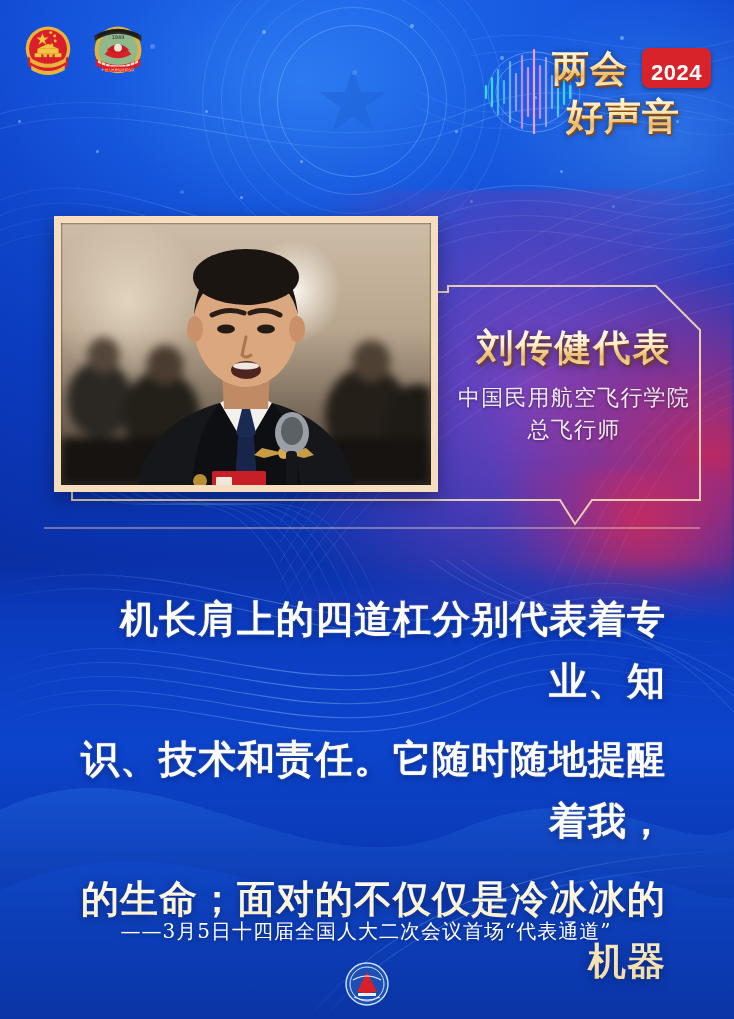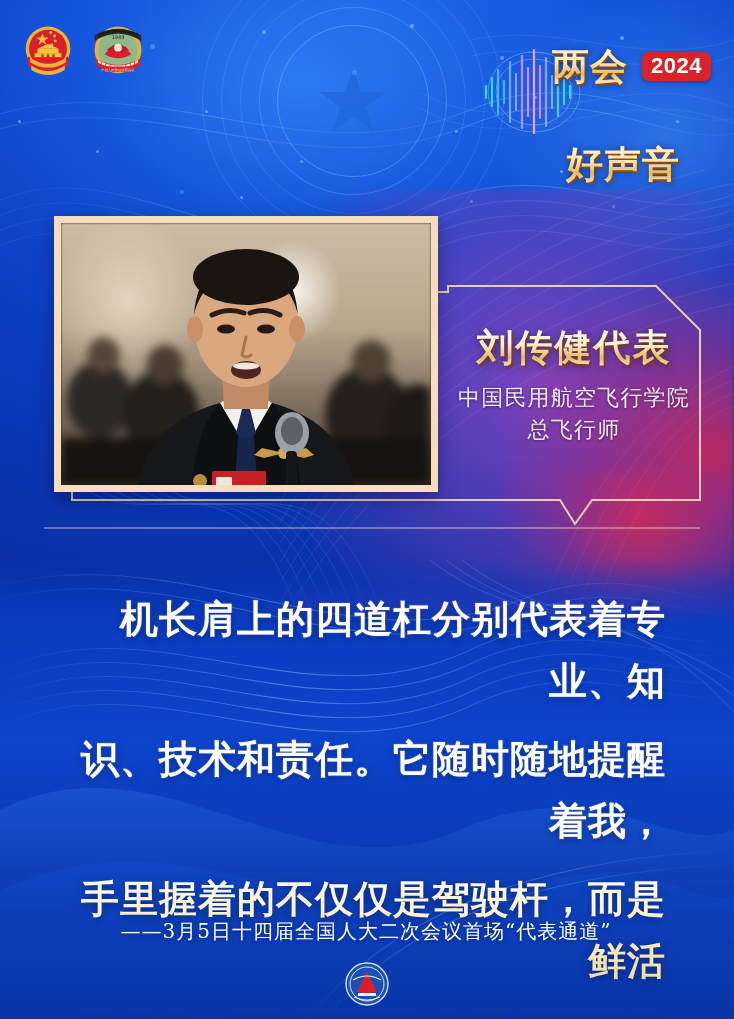--- a/index.html
+++ b/index.html
@@ -77,25 +77,25 @@
   .lh-row1{position:absolute;left:0;top:6px;display:flex;align-items:center;gap:14px;}
   .cn-big{
     font-size:37px;line-height:1;font-weight:bold;letter-spacing:1px;
     background:linear-gradient(180deg,#fff6e0 0%,#ffe6ae 42%,#e9b863 70%,#fff0cf 100%);
     -webkit-background-clip:text;background-clip:text;color:transparent;
     text-shadow:0 2px 0 rgba(120,60,10,.0);
     filter:drop-shadow(1px 2px 0 #8c4a12) drop-shadow(0 0 3px rgba(0,0,0,.35));
     font-family:"DejaVu Sans","Liberation Sans",sans-serif;
   }
   .year-box{
-    background:#d8232a;border-radius:7px;padding:3px 9px 4px;
+    background:#d8232a;border-radius:7px;padding:14px 9px 4px;
     color:#fff;font-size:22px;font-weight:bold;line-height:1;
     box-shadow:0 2px 4px rgba(0,0,0,.35);letter-spacing:.5px;
   }
-  .lh-row2{position:absolute;left:14px;top:56px;margin-top:48px;}
+  .lh-row2{position:absolute;left:14px;top:56px;}
 
   
   .bubble-svg{position:absolute;left:0;top:0;width:734px;height:620px;pointer-events:none;}
 
   
   .portrait{
     position:absolute;left:54px;top:216px;width:384px;height:276px;
     border:7px solid #f6ddbe;box-sizing:border-box;
     box-shadow:0 6px 18px rgba(0,0,0,.35);
     background:#2c2219;overflow:hidden;
@@ -442,21 +442,20 @@
     <div class="name-main">刘传健代表</div>
     <div class="name-sub">
       <div>中国民用航空飞行学院</div>
       <div>总飞行师</div>
     </div>
   </div>
 
   <div class="quote">
     <p class="q-white">机长肩上的四道杠分别代表着专业、知</p>
     <p class="q-white">识、技术和责任。它随时随地提醒着我，</p>
-    <p class="q-gold">手里握着的不仅仅是驾驶杆，而是鲜活</p>
     <p class="q-gold">的生命；面对的不仅仅是冷冰冰的机器</p>
 
   </div>
 
   <div class="attrib">——3月5日十四届全国人大二次会议首场“代表通道”</div>
 
   <svg class="foot-logo" viewBox="0 0 44 44">
     <circle cx="22" cy="22" r="21" fill="#1b4fb5" stroke="#cfe3ff" stroke-width="1.4"></circle>
     <circle cx="22" cy="22" r="17" fill="none" stroke="#dce9ff" stroke-width="1"></circle>
     <path d="M12,30 L22,10 L32,30 Z" fill="#d9202a"></path>

